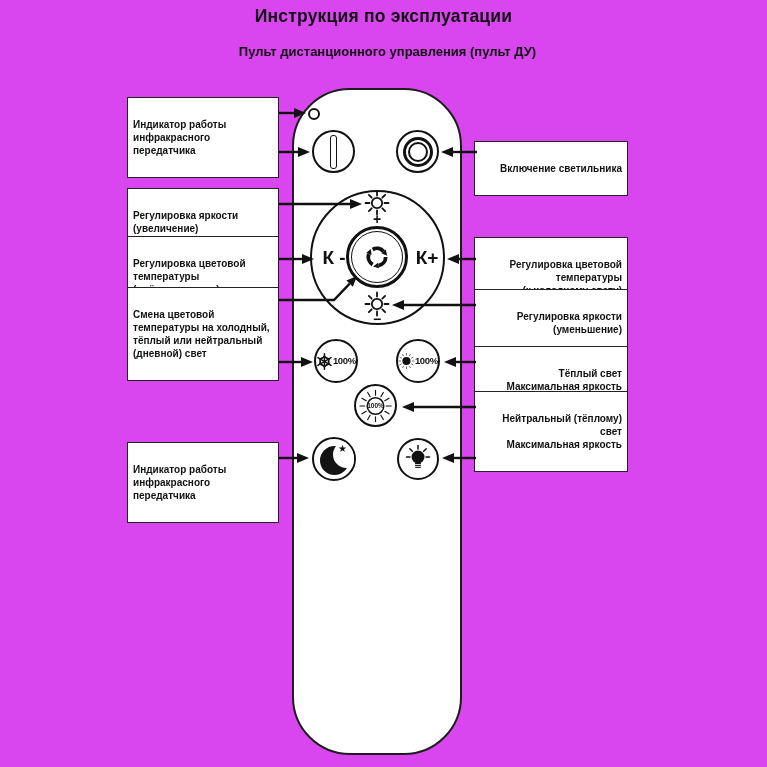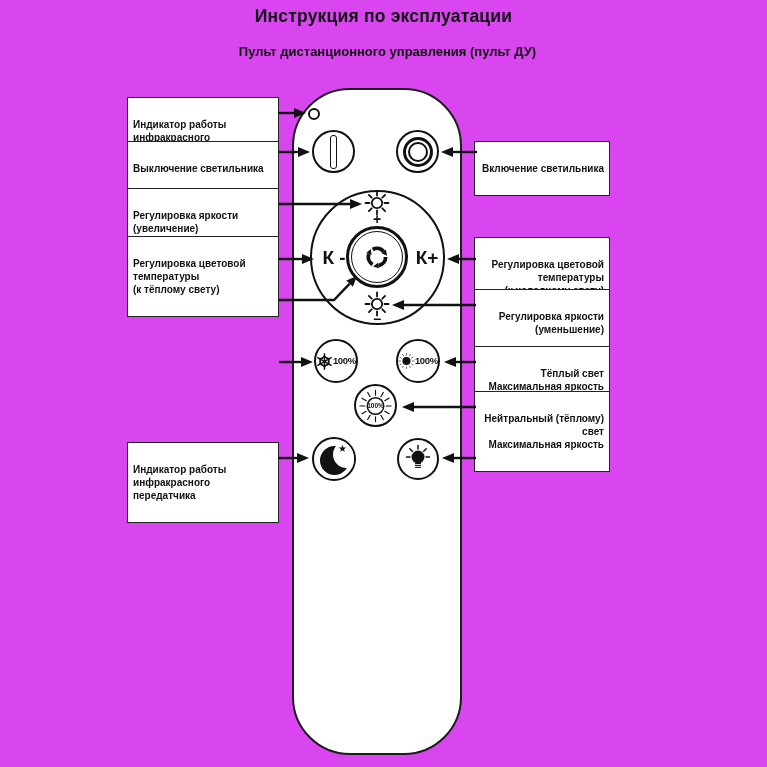--- a/index.html
+++ b/index.html
@@ -6,21 +6,21 @@
   #canvas{position:relative;width:767px;height:767px;background:#d946ef;
           font-family:"Liberation Sans","DejaVu Sans",sans-serif;color:#111;overflow:hidden;}
   .title{position:absolute;left:0;top:6px;width:100%;text-align:center;
          font-size:17.5px;font-weight:bold;letter-spacing:.2px;}
   .subtitle{position:absolute;left:4px;top:44px;width:100%;text-align:center;
             font-size:13px;font-weight:bold;}
   .callout{position:absolute;box-sizing:border-box;border:1.5px solid #222;background:#fff;
            font-size:10px;font-weight:bold;line-height:13px;padding:20px 5px;
            white-space:pre-line;}
   .callout.left{left:127px;width:152px;text-align:left;}
-  .callout.right{left:474px;width:136px;text-align:right;}
+  .callout.right{left:474px;width:154px;text-align:right;}
   .overlay{position:absolute;left:0;top:0;pointer-events:none;}
   .remote{position:absolute;left:292px;top:88px;width:170px;height:667px;box-sizing:border-box;
           border:2px solid #1d1d1d;border-radius:58px;background:#fff;}
   .btn{position:absolute;box-sizing:border-box;border:2px solid #111;border-radius:50%;background:#fff;
        display:flex;flex-direction:row;align-items:center;justify-content:center;}
   .dot{position:absolute;left:308px;top:108px;width:12px;height:12px;border:2px solid #111;
        border-radius:50%;background:#fff;box-sizing:border-box;}
   .offbar{width:7px;height:34px;border:1.5px solid #111;border-radius:3px;box-sizing:border-box;background:#fff;}
   .ringmid{width:30px;height:30px;border:3px solid #111;border-radius:50%;box-sizing:border-box;
            display:flex;align-items:center;justify-content:center;}
@@ -43,26 +43,29 @@
 </head>
 <body>
 
 <div id="canvas">
 
   <div class="title">Инструкция по эксплуатации</div>
   <div class="subtitle">Пульт дистанционного управления (пульт ДУ)</div>
 
   <div class="callout left" style="top:97px">Индикатор работы
 инфракрасного передатчика</div>
-  <div class="callout left" style="top:141px">Выключение светильника</div>
   <div class="callout left" style="top:188px">Регулировка яркости
 (увеличение)</div>
   <div class="callout left" style="top:236px">Регулировка цветовой
 температуры
 (к тёплому свету)</div>
+  <div class="callout left" style="top:287px">Смена цветовой
+температуры на холодный,
+тёплый или нейтральный
+(дневной) свет</div>
   <div class="callout left" style="top:442px">Индикатор работы
 инфракрасного передатчика</div>
 
   <div class="callout right" style="top:141px">Включение светильника</div>
   <div class="callout right" style="top:237px">Регулировка цветовой
 температуры
 (к холодному свету)</div>
   <div class="callout right" style="top:289px">Регулировка яркости
 (уменьшение)</div>
   <div class="callout right" style="top:346px">Тёплый свет

